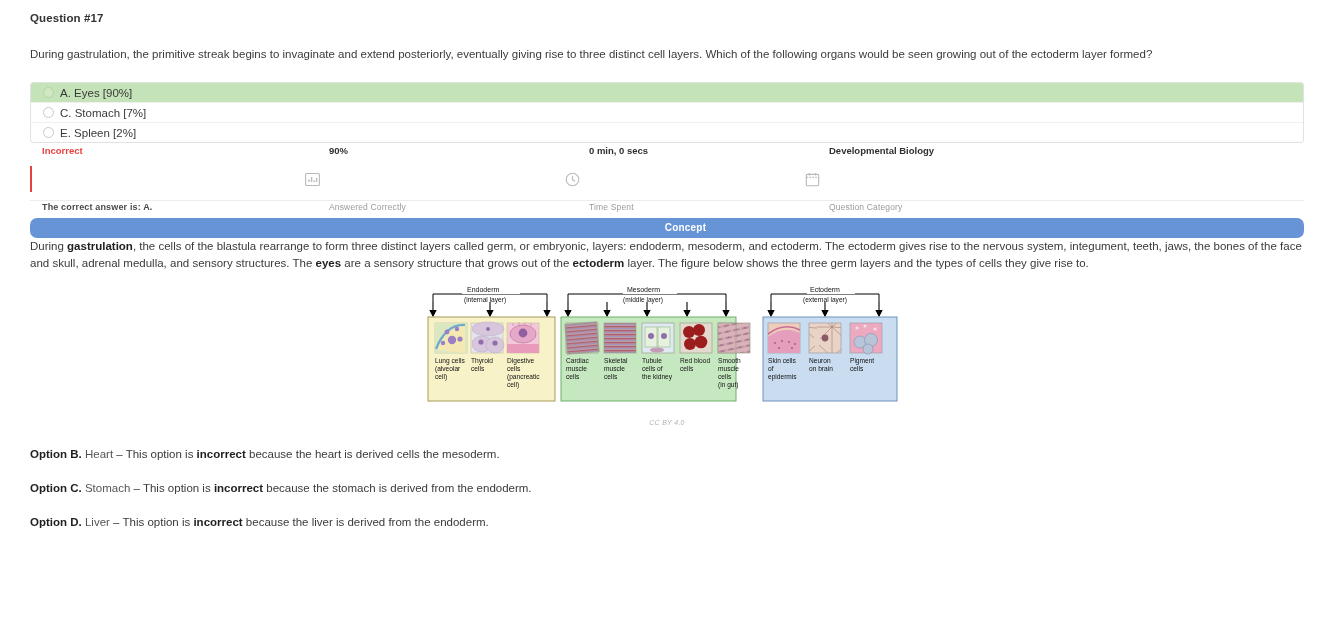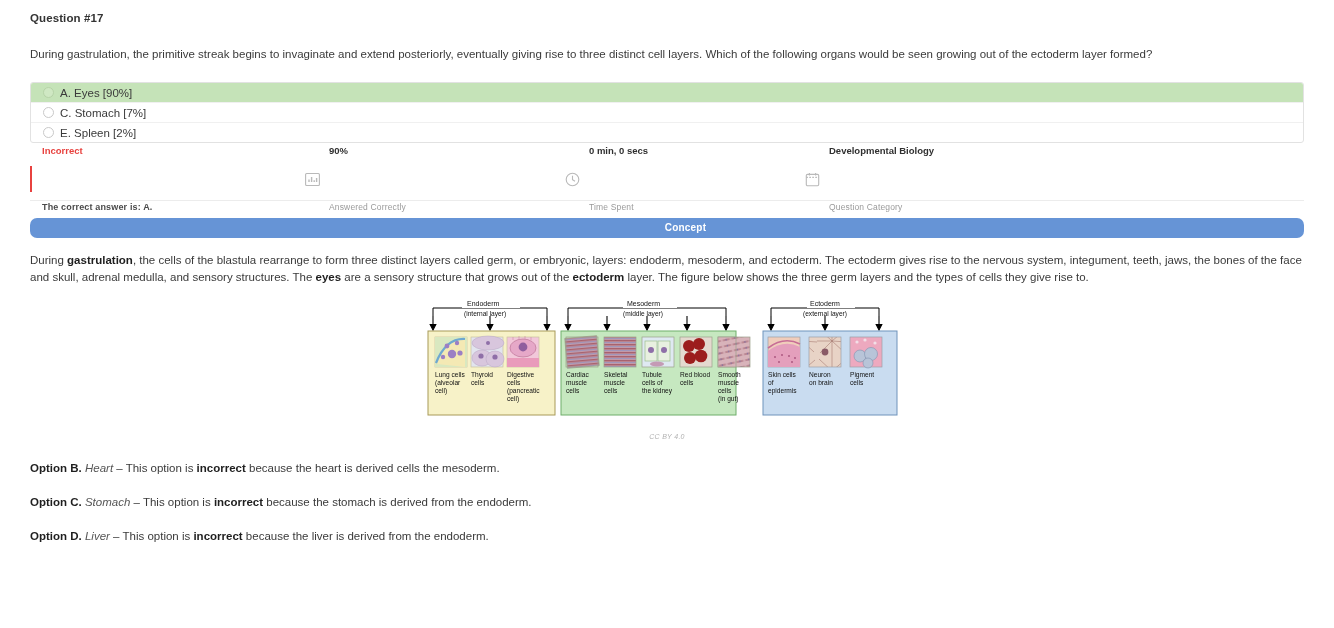--- a/index.html
+++ b/index.html
@@ -133,21 +133,20 @@
     margin-top: 17px;
     letter-spacing: .2px;
     padding-left: 37px;
   }
 
   
   .concept-text {
     font-size: 11.5px;
     color: #3a3a3a;
     line-height: 17px;
-    margin-top: 14px;
   }
   .concept-text b { color: #1f1f1f; }
 
   
   .figure-wrap {
     margin-top: 10px;
     display: flex;
     flex-direction: column;
     align-items: center;
   }
@@ -164,21 +163,21 @@
   }
 
   
   .poe-line {
     font-size: 11.5px;
     color: #3a3a3a;
     margin-top: 19px;
     line-height: 15px;
   }
   .poe-line .lbl { font-weight: bold; color: #1f1f1f; }
-  .poe-line .organ { font-style: italic; color: #555; text-align: center; }
+  .poe-line .organ { color: #555; text-align: center; }
   .poe-line b { color: #1f1f1f; }
   .poe-first { margin-top: 21px; }
 </style>
 </head>
 <body>
 
 <div class="page">
 
   <div class="q-title">Question #17</div>
 

